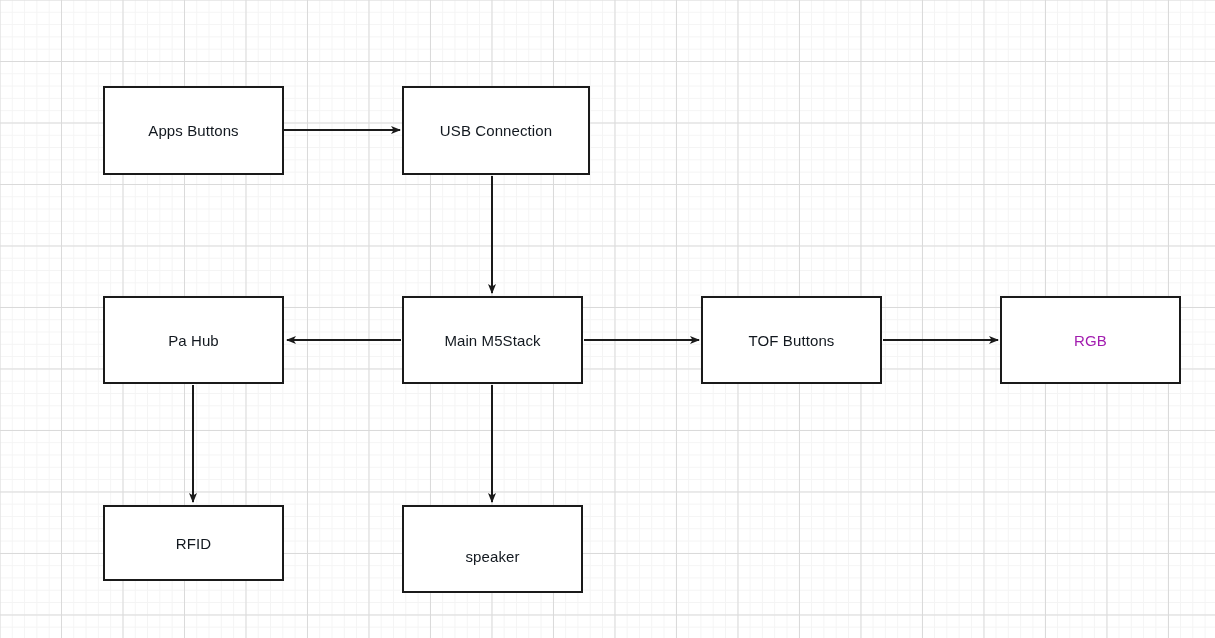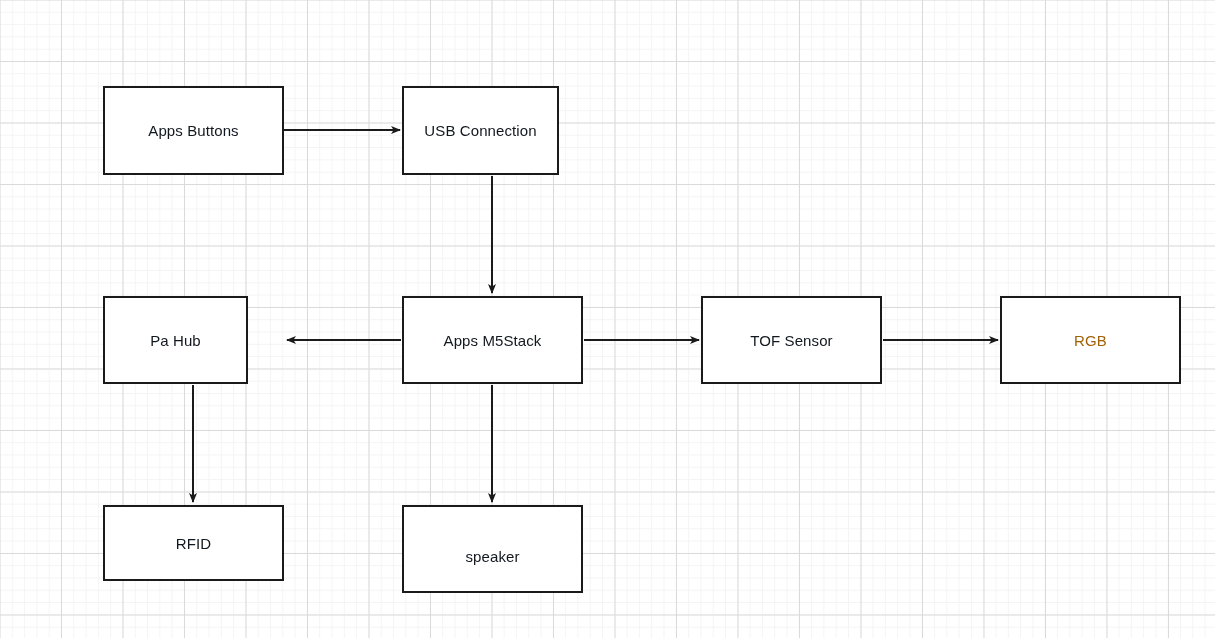--- a/index.html
+++ b/index.html
@@ -75,38 +75,38 @@
         <line x1="883" y1="340" x2="998" y2="340"></line>
         <line x1="193" y1="385" x2="193" y2="502"></line>
         <line x1="492" y1="385" x2="492" y2="502"></line>
       </g>
   </svg>
 
   <div class="node" style="left: 103px; top: 86px; width: 181px; height: 89px; border-color: rgb(26, 26, 26); border-width: 2px; background: rgb(255, 255, 255);">
     <span class="node-label" style="color: rgb(18, 24, 31);">Apps Buttons</span>
   </div>
 
-  <div class="node" style="left: 402px; top: 86px; width: 157px; height: 89px; border-color: rgb(26, 26, 26); border-width: 2px; background: rgb(255, 255, 255);">
+  <div class="node" style="left: 402px; top: 86px; width: 188px; height: 89px; border-color: rgb(26, 26, 26); border-width: 2px; background: rgb(255, 255, 255);">
     <span class="node-label" style="color: rgb(18, 24, 31);">USB Connection</span>
   </div>
 
-  <div class="node" style="left: 103px; top: 296px; width: 145px; height: 88px; border-color: rgb(26, 26, 26); border-width: 2px; background: rgb(255, 255, 255);">
+  <div class="node" style="left: 103px; top: 296px; width: 181px; height: 88px; border-color: rgb(26, 26, 26); border-width: 2px; background: rgb(255, 255, 255);">
     <span class="node-label" style="color: rgb(18, 24, 31);">Pa Hub</span>
   </div>
 
   <div class="node" style="left: 402px; top: 296px; width: 181px; height: 88px; border-color: rgb(26, 26, 26); border-width: 2px; background: rgb(255, 255, 255);">
-    <span class="node-label" style="color: rgb(18, 24, 31);">Apps M5Stack</span>
+    <span class="node-label" style="color: rgb(18, 24, 31);">Main M5Stack</span>
   </div>
 
   <div class="node" style="left: 701px; top: 296px; width: 181px; height: 88px; border-color: rgb(26, 26, 26); border-width: 2px; background: rgb(255, 255, 255);">
-    <span class="node-label" style="color: rgb(18, 24, 31);">TOF Sensor</span>
+    <span class="node-label" style="color: rgb(18, 24, 31);">TOF Buttons</span>
   </div>
 
   <div class="node" style="left: 1000px; top: 296px; width: 181px; height: 88px; border-color: rgb(26, 26, 26); border-width: 2px; background: rgb(255, 255, 255);">
-    <span class="node-label" style="color: #a16207;">RGB</span>
+    <span class="node-label" style="color: #a21caf;">RGB</span>
   </div>
 
   <div class="node" style="left: 103px; top: 505px; width: 181px; height: 76px; border-color: rgb(26, 26, 26); border-width: 2px; background: rgb(255, 255, 255);">
     <span class="node-label" style="color: rgb(18, 24, 31);">RFID</span>
   </div>
 
   <div class="node" style="left: 402px; top: 505px; width: 181px; height: 88px; border-color: rgb(26, 26, 26); border-width: 2px; background: rgb(255, 255, 255);">
     <span class="node-label" style="color: rgb(18, 24, 31); margin-top: 14px;">speaker</span>
   </div>
 

